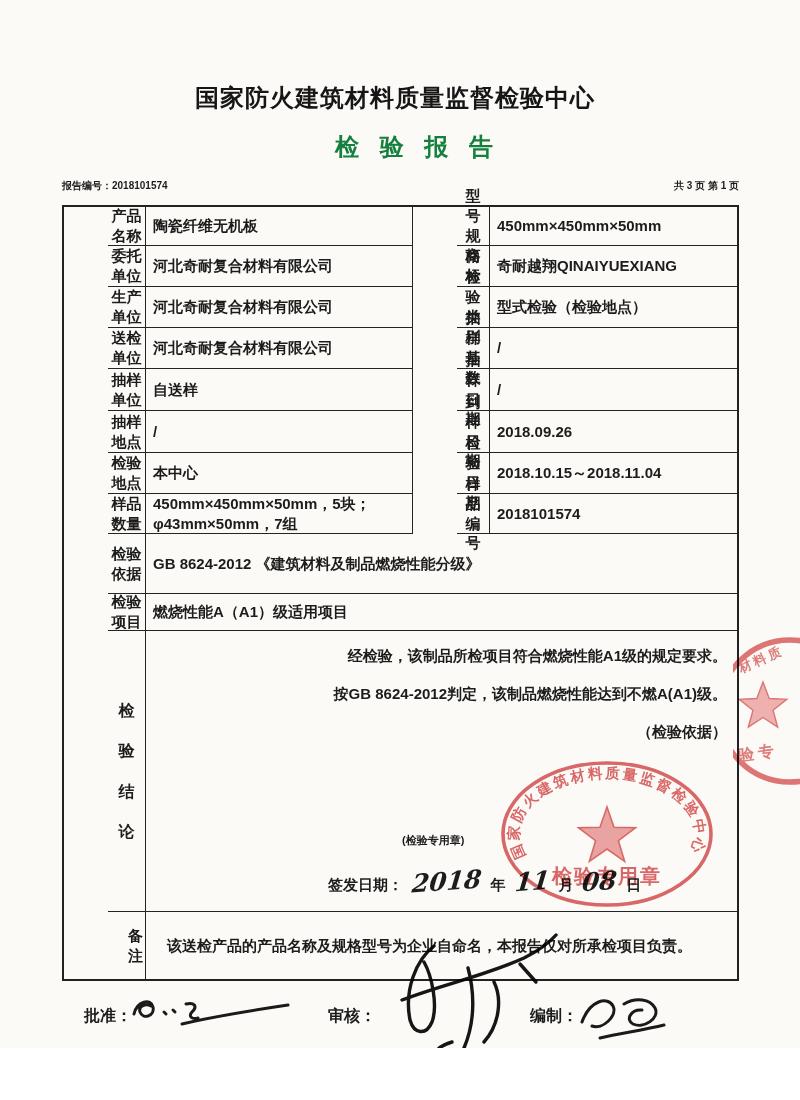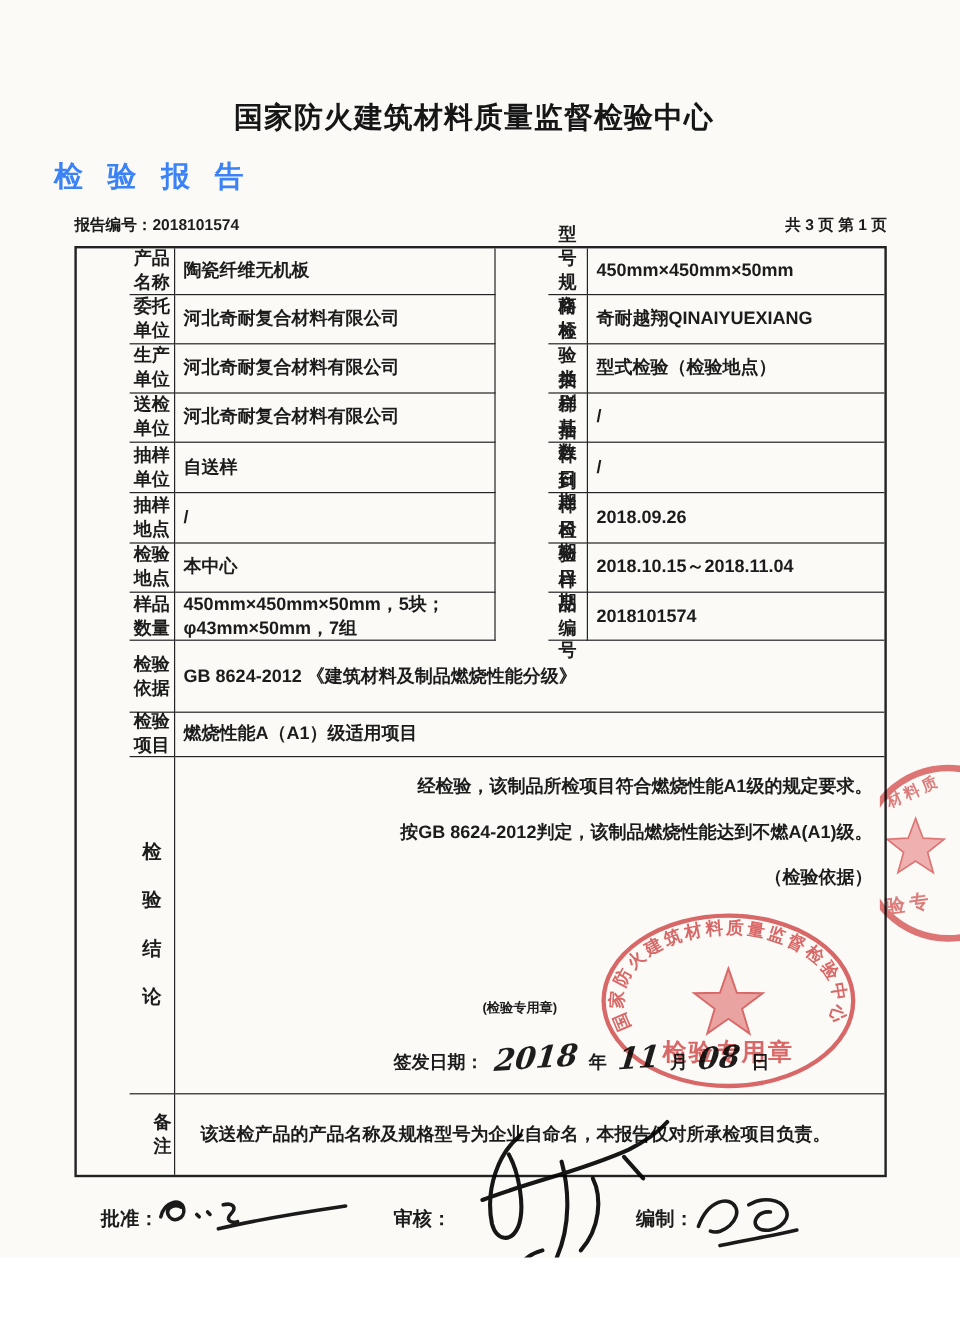--- a/index.html
+++ b/index.html
@@ -7,27 +7,27 @@
   body { font-family:"Liberation Sans", sans-serif; background:#ffffff; }
   .page {
     position:relative; width:800px; height:1048px;
     background:#fbfaf7; color:#1c1c1c; overflow:hidden;
   }
   .org-title {
     position:absolute; top:82px; left:0; right:10px; text-align:center;
     font-size:24px; font-weight:700; letter-spacing:1px; color:#161616;
   }
   .doc-title {
-    position:absolute; top:131px; left:0; right:10px; text-align:left;
-    font-size:24px; font-weight:700; letter-spacing:7px; color:#3b82f6;padding-left:45px;
+    position:absolute; top:131px; left:0; right:10px; text-align:center;
+    font-size:24px; font-weight:700; letter-spacing:7px; color:#15803d;padding-left:45px;
   }
   .meta-row {
     position:absolute; top:179px; left:62px; width:677px;
     display:flex; justify-content:space-between; align-items:baseline;
-    font-size:13px; font-weight:600;
+    font-size:10px; font-weight:600;
   }
   .tbl {
     position:absolute; left:62px; top:205px; width:677px;
     display:grid;
     grid-template-columns:82px 267px 77px 247px;
     grid-template-rows:39px 41px 41px 41px 42px 42px 41px 40px 60px 37px 281px 67px;
     border:2px solid #222; background:transparent;
   }
   .c { border-right:1.5px solid #242424; border-bottom:1.5px solid #242424;
        font-size:15px; font-weight:600; display:flex; align-items:center; line-height:1.32; }

